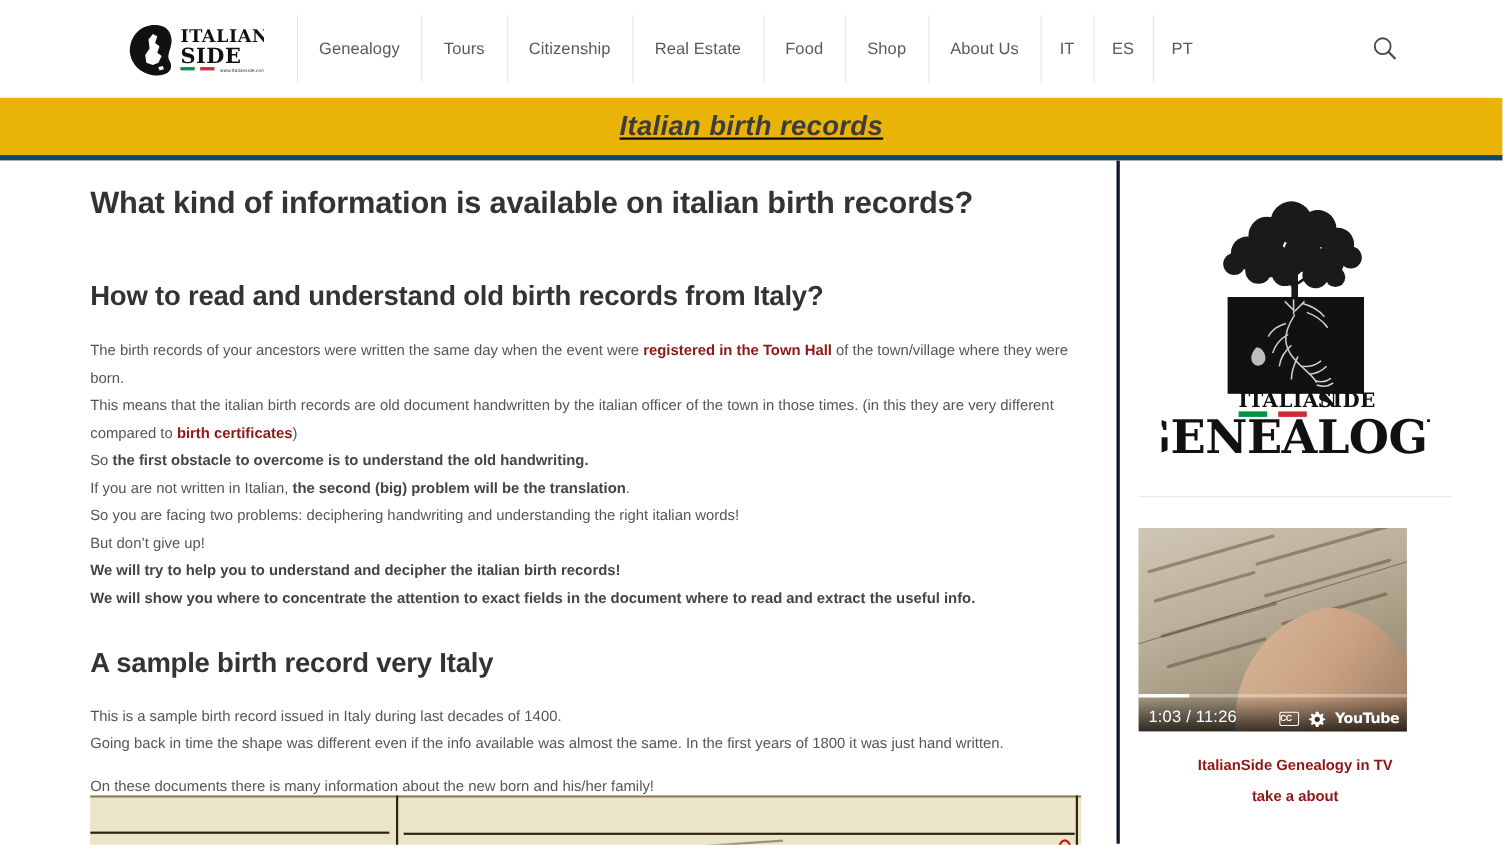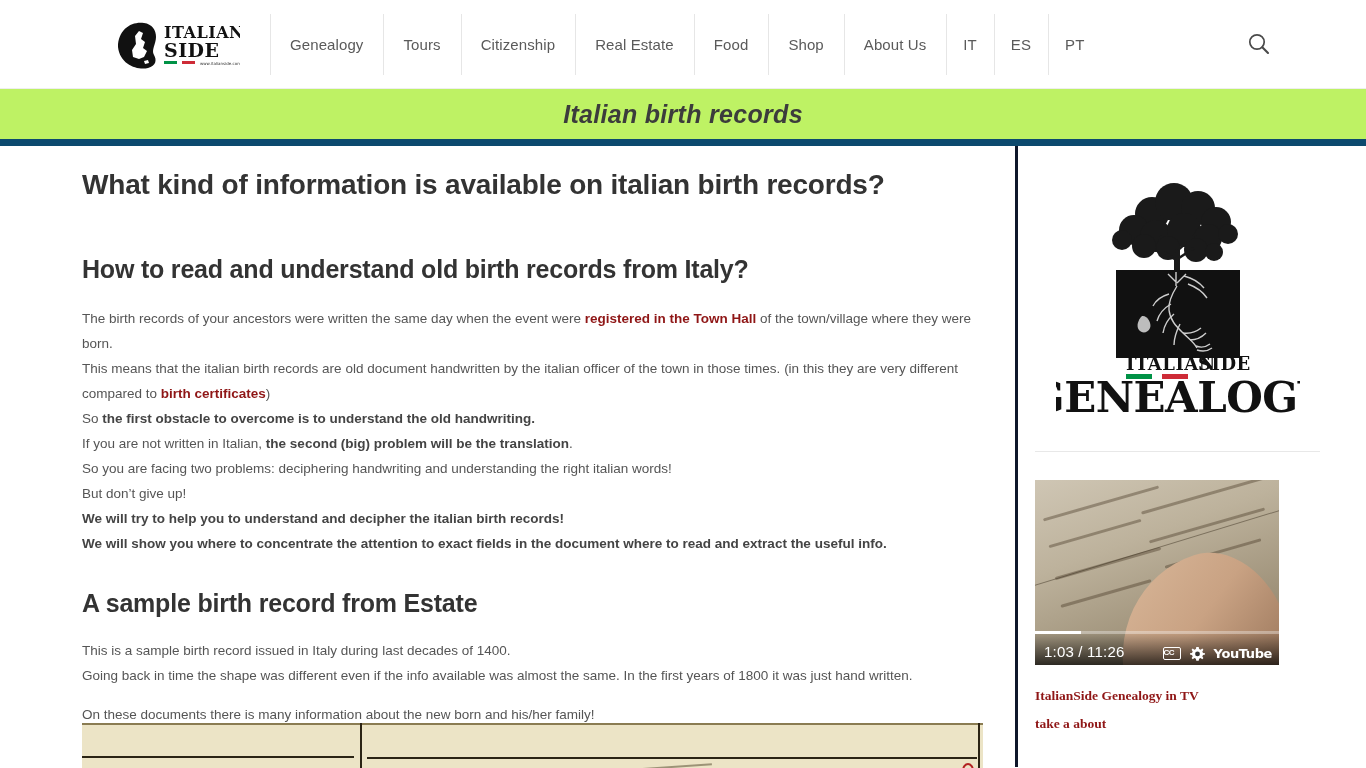--- a/index.html
+++ b/index.html
@@ -64,25 +64,26 @@
   .search-btn {
     position: absolute;
     right: 94px; top: 31px;
     width: 26px; height: 26px;
     cursor: pointer;
   }
 
   
   .title-band {
     height: 57px;
-    background: #bef264;
-    border-bottom: 7px solid #0c4a6e;
+    background: #eab308;
+    border-bottom: 5px solid #0c4a6e;
     display: flex;
     align-items: center;
     justify-content: center;
+    text-decoration: underline;
   }
   .page-title {
     font-size: 25px;
     font-style: italic;
     color: #3c3c3c;
     letter-spacing: .3px;
   }
 
   
   .page-body {
@@ -244,27 +245,26 @@
     color: #fff;
     font-size: 13px;
     font-weight: bold;
     letter-spacing: -.4px;
     font-family: "DejaVu Sans", sans-serif;
     text-align: right;
   }
 
   .video-caption {
     margin-top: 17px;
-    text-align: left;
+    text-align: center;
     color: #8f1616;
     font-size: 13.5px;
     font-weight: bold;
     line-height: 28px;
     cursor: pointer;
-    font-family: Liberation Serif, serif;
   }
 </style>
 </head>
 <body>
 
 <header class="site-header">
 
   <a class="brand-logo">
     <svg class="brand-svg" viewBox="0 0 130 56">
       <path d="M8 30 C8 12 22 4 34 6 C42 7 46 13 46 20 C46 27 41 33 44 38 C47 43 46 49 38 51 C28 53.5 10 48 8 30 Z" fill="#111"></path>
@@ -340,21 +340,21 @@
     <p class="para"><span>If you are not written in Italian, </span><strong>the second (big) problem will be the translation</strong><span>.</span></p>
 
     <p class="para">So you are facing two problems: deciphering handwriting and understanding the right italian words!</p>
 
     <p class="para">But don’t give up!</p>
 
     <p class="para"><strong>We will try to help you to understand and decipher the italian birth records!</strong></p>
 
     <p class="para"><strong>We will show you where to concentrate the attention to exact fields in the document where to read and extract the useful info.</strong></p>
 
-    <h2 class="section-heading second">A sample birth record from Estate</h2>
+    <h2 class="section-heading second">A sample birth record very Italy</h2>
 
     <p class="para">This is a sample birth record issued in Italy during last decades of 1400.</p>
     <p class="para">Going back in time the shape was different even if the info available was almost the same. In the first years of 1800 it was just hand written.</p>
     <div class="spacer-sm"></div>
     <p class="para">On these documents there is many information about the new born and his/her family!</p>
 
     <div class="record-image">
       <div class="rec-line" style="left:0;  top:0;   width:901px; height:2px;  background:#8a7c52;"></div>
       <div class="rec-line" style="left:278px; top:0; width:2px; height:120px;"></div>
       <div class="rec-line" style="left:0;  top:33px; width:272px; height:2px;"></div>

